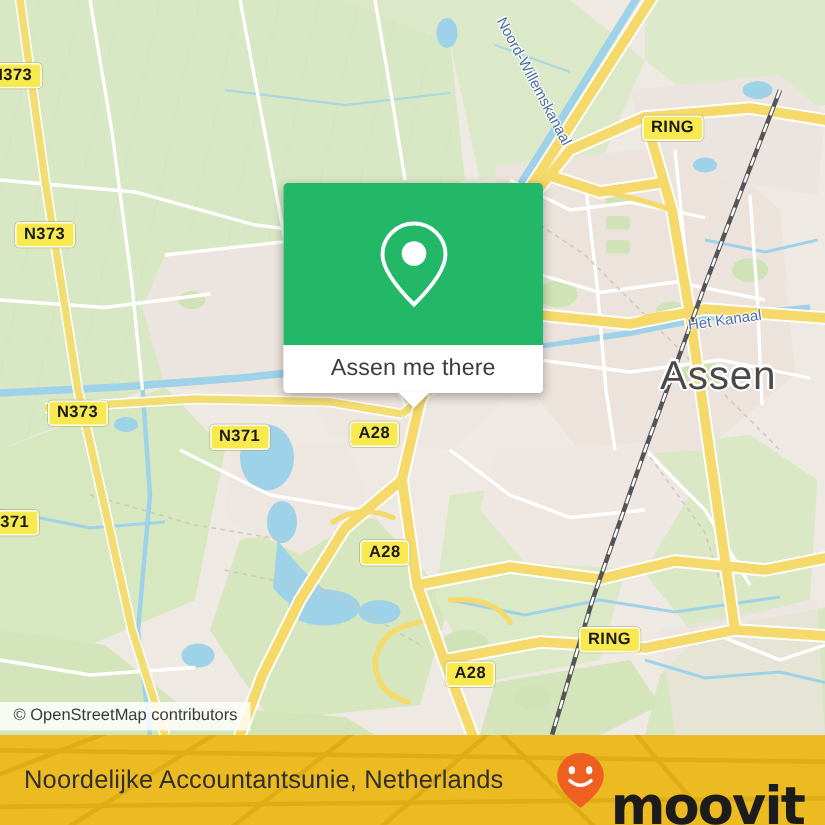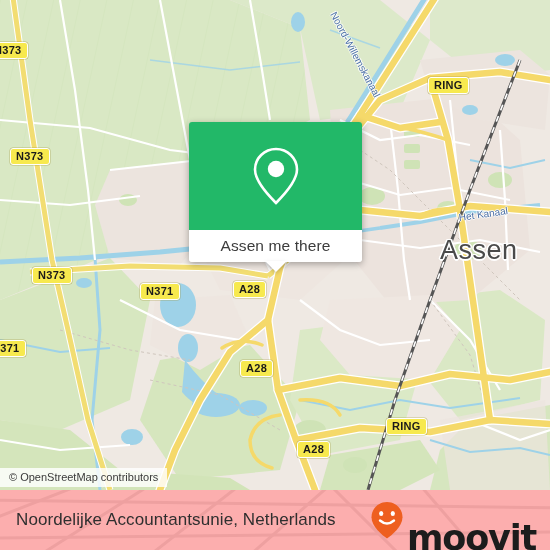--- a/index.html
+++ b/index.html
@@ -131,21 +131,21 @@
     white-space: nowrap;
   }
 
   
   #footer {
     position: absolute;
     left: 0;
     top: 490px;
     width: 550px;
     height: 60px;
-    background: #fca5a5;
+    background: #eab308;
     overflow: hidden;
   }
   #footer-map-ghost {
     position: absolute;
     left: 0; top: 0;
     width: 550px; height: 60px;
     opacity: .10;
   }
   #footer-title {
     position: absolute;

